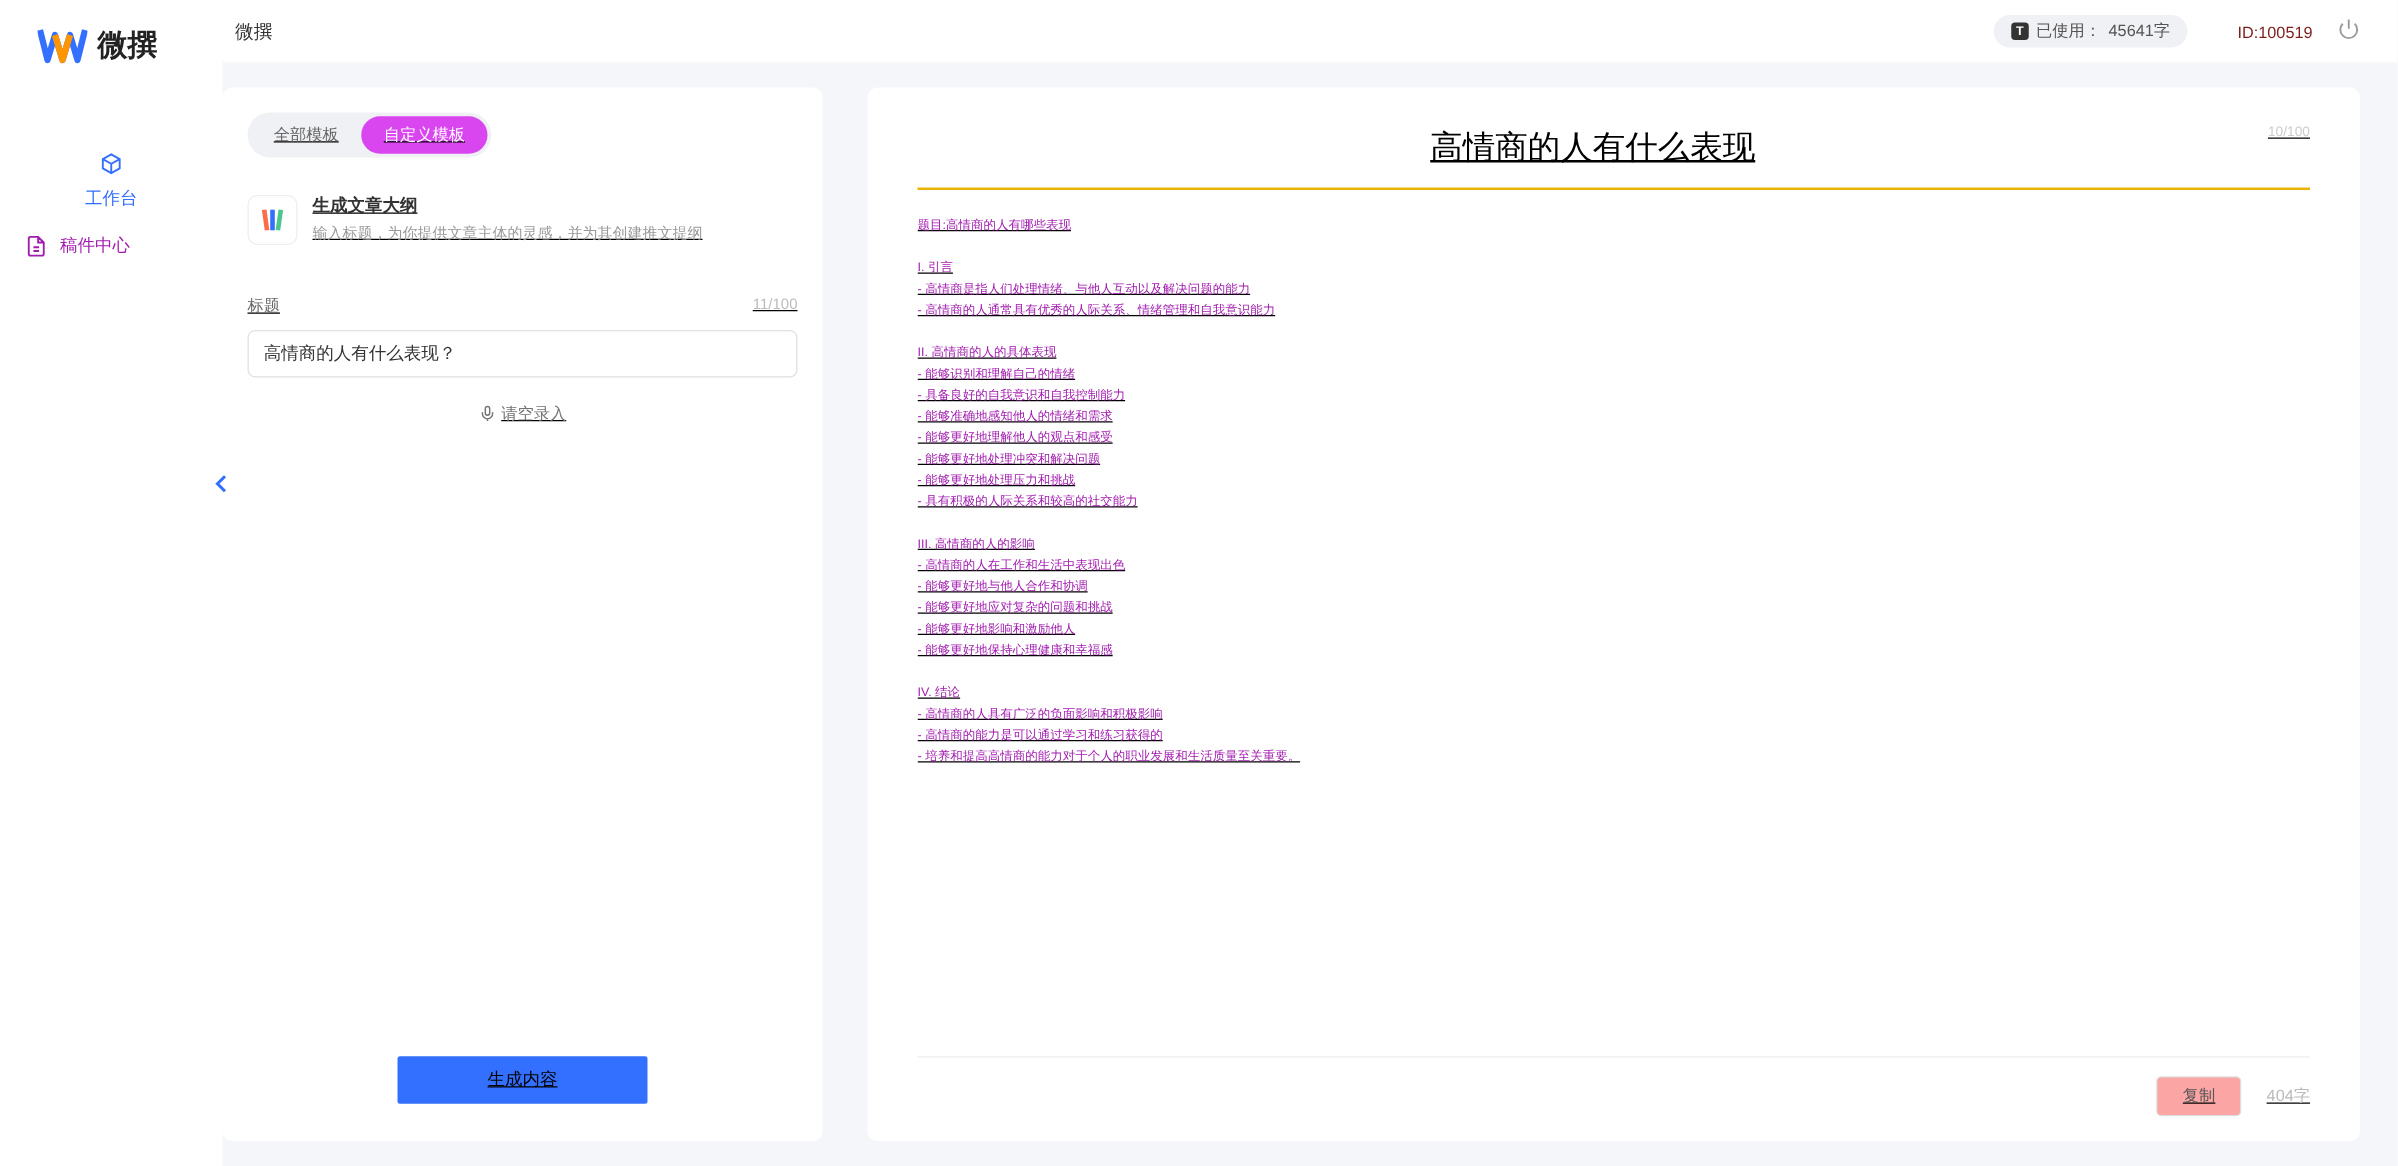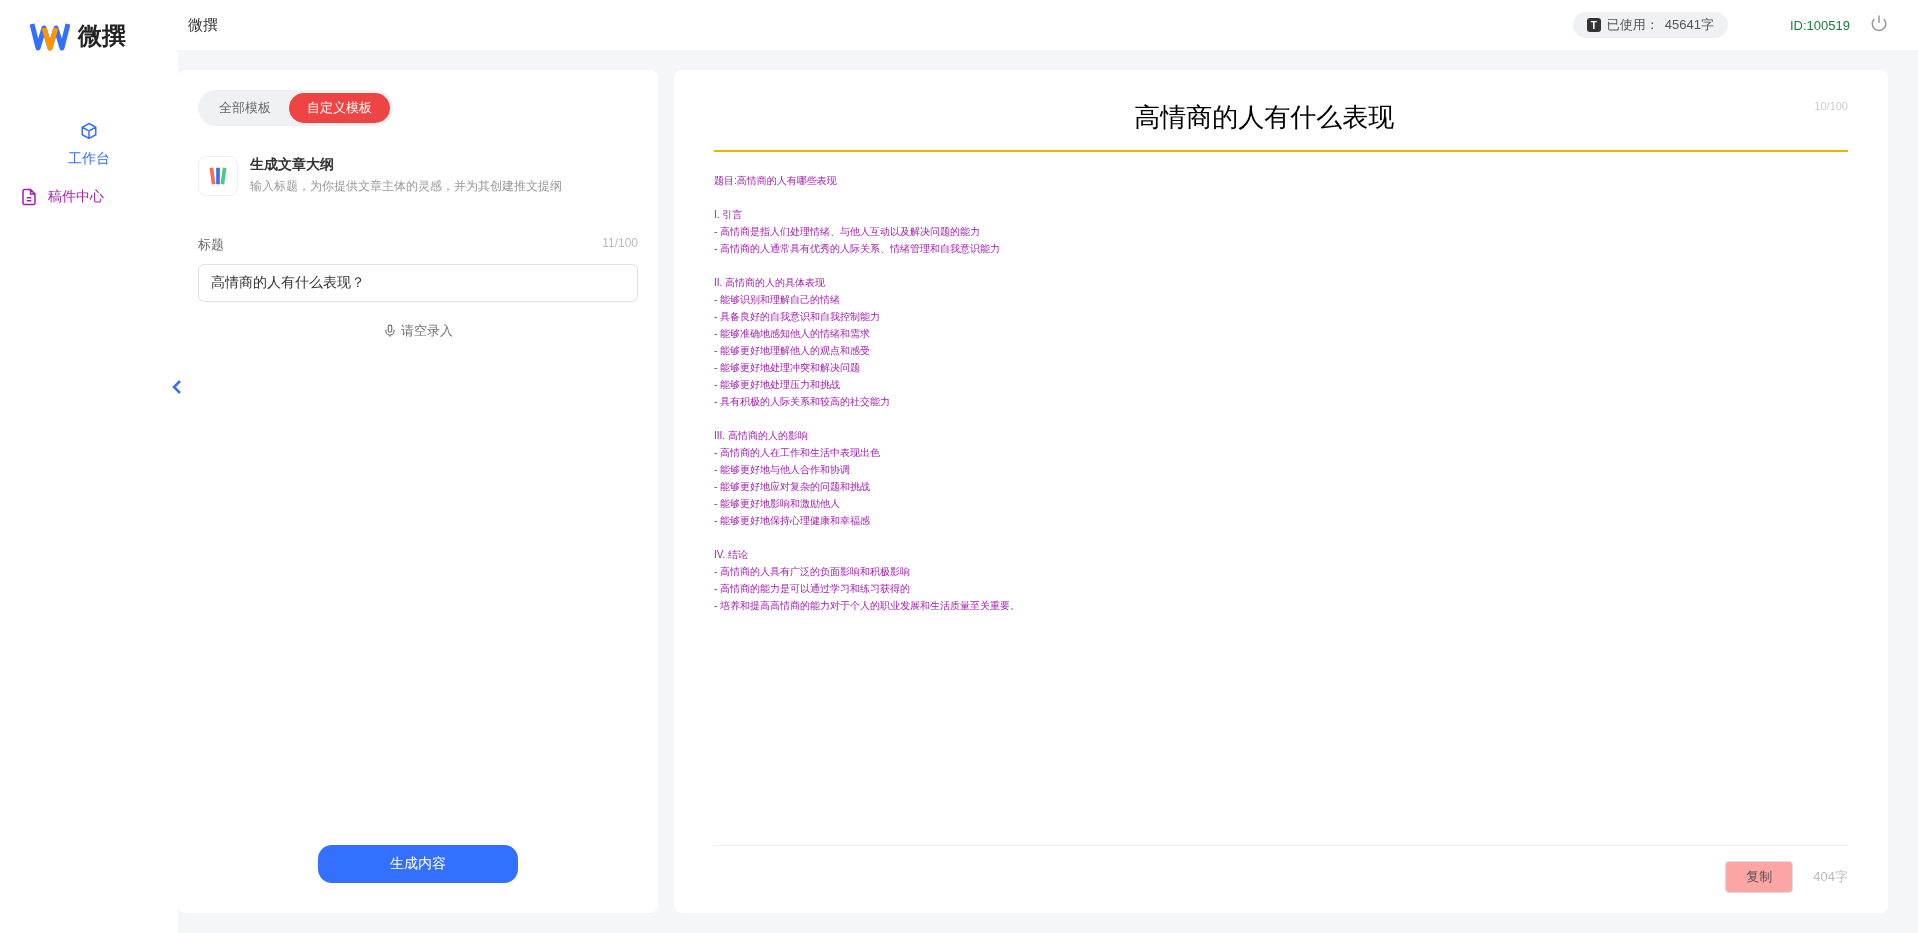--- a/index.html
+++ b/index.html
@@ -17,40 +17,40 @@
 .footer-item { display: flex; align-items: center; gap: 10px; padding: 10px 20px; color: #666; font-size: 14px; cursor: pointer; }
 .footer-item svg { width: 18px; height: 18px; }
 .icp { font-size: 11px; color: #ccc; padding: 0 20px 10px; }
 .collapse-handle { position: absolute; right: -8px; top: 375px; width: 16px; height: 24px; display: flex; align-items: center; justify-content: center; cursor: pointer; }
 .main { flex: 1; display: flex; flex-direction: column; }
 .topbar { height: 50px; display: flex; align-items: center; padding: 0 30px 0 10px; background: #fff; }
 .topbar-title { font-size: 15px; color: #333; }
 .topbar-spacer { flex: 1; }
 .usage-badge { display: flex; align-items: center; gap: 6px; background: #f0f1f5; border-radius: 16px; padding: 4px 14px; font-size: 13px; color: #555; }
 .usage-badge-icon { width: 14px; height: 14px; background: #333; border-radius: 3px; display: flex; align-items: center; justify-content: center; color: #fff; font-size: 10px; font-weight: bold; }
-.user-id { font-size: 13px; color: #15803d; margin-left: 62px; }
+.user-id { font-size: 13px; color: #7f1d1d; margin-left: 40px; }
 .power-btn { margin-left: 20px; color: #999; cursor: pointer; }
-.content { flex: 1; display: flex; gap: 16px; padding: 20px 30px 20px 0; background: #f5f6fa; }
+.content { flex: 1; display: flex; gap: 36px; padding: 20px 30px 20px 0; background: #f5f6fa; text-decoration: underline; }
 .left-panel { width: 480px; background: #fff; border-radius: 8px; display: flex; flex-direction: column; padding: 20px; }
 .tabs { display: flex; gap: 0; background: #f0f1f5; border-radius: 20px; padding: 3px; width: fit-content; }
 .tab { padding: 6px 18px; border-radius: 18px; font-size: 13px; color: #666; cursor: pointer; }
-.tab.active { background: #ef4444; color: #fff; }
+.tab.active { background: #d946ef; color: #fff; }
 .template-card { display: flex; gap: 12px; margin-top: 20px; padding: 10px 0; }
 .template-icon { width: 40px; height: 40px; border-radius: 8px; background: #fff; border: 1px solid #eee; display: flex; align-items: center; justify-content: center; }
 .template-info { flex: 1; }
 .template-title { font-size: 14px; font-weight: 600; color: #333; }
 .template-desc { font-size: 12px; color: #999; margin-top: 4px; }
 .form-section { margin-top: 30px; }
 .form-label-row { display: flex; justify-content: space-between; align-items: flex-start; }
 .form-label { font-size: 13px; color: #666; }
 .char-count { font-size: 12px; color: #bbb; }
 .form-input { width: 100%; margin-top: 10px; padding: 10px 12px; border: 1px solid #e0e0e5; border-radius: 6px; font-size: 14px; color: #333; outline: none; }
 .voice-btn { display: flex; justify-content: center; gap: 4px; margin-top: 20px; color: #737373; font-size: 13px; cursor: pointer; align-items: center; }
 .left-spacer { flex: 1; }
-.generate-btn { width: 200px; margin: 0 auto 10px; padding: 10px; background: #3370ff; color: #ffffff; border: none; border-radius: 14px; font-size: 14px; cursor: pointer; }
+.generate-btn { width: 200px; margin: 0 auto 10px; padding: 10px; background: #3370ff; color: #000000; border: none; border-radius: 2px; font-size: 14px; cursor: pointer; }
 .right-panel { flex: 1; background: #fff; border-radius: 8px; display: flex; flex-direction: column; padding: 30px 40px 20px; }
 .output-header { display: flex; align-items: flex-start; border-bottom: 2px solid #eab308; padding-bottom: 15px; }
 .output-title { flex: 1; text-align: center; font-size: 26px; font-weight: 400; color: #000; font-family: "Songti SC", "SimSun", serif; }
 .output-count { font-size: 11px; color: #ccc; }
 .output-body { flex: 1; padding-top: 20px; font-size: 10px; line-height: 1.7; color: #a21caf; white-space: pre-line; overflow-y: auto; }
 .output-footer { display: flex; justify-content: flex-end; align-items: center; gap: 20px; padding-top: 15px; border-top: 1px solid #eee; }
 .copy-btn { padding: 6px 20px; border: 1px solid #ddd; background: #fca5a5; border-radius: 4px; font-size: 13px; color: #555; cursor: pointer; }
 .word-count { font-size: 13px; color: #bbb; }
 </style>
 </head>

